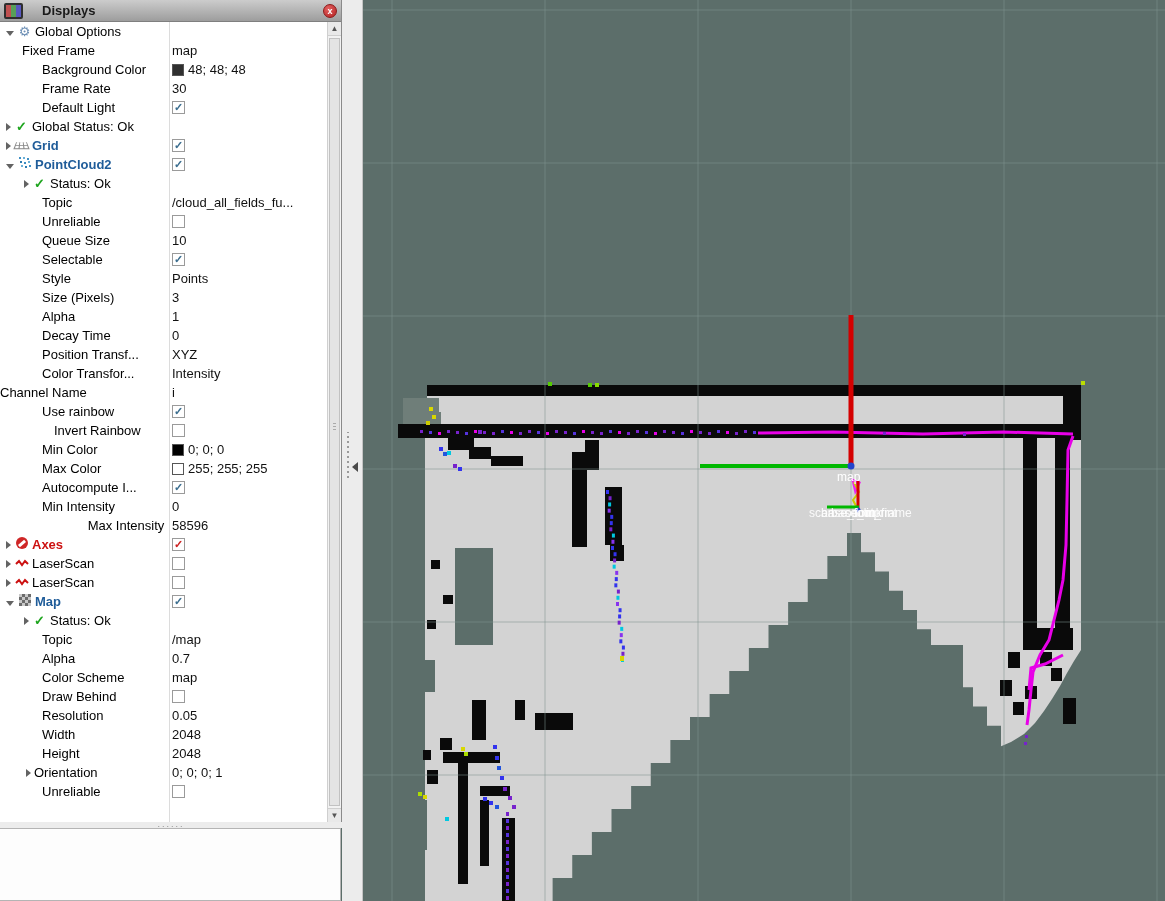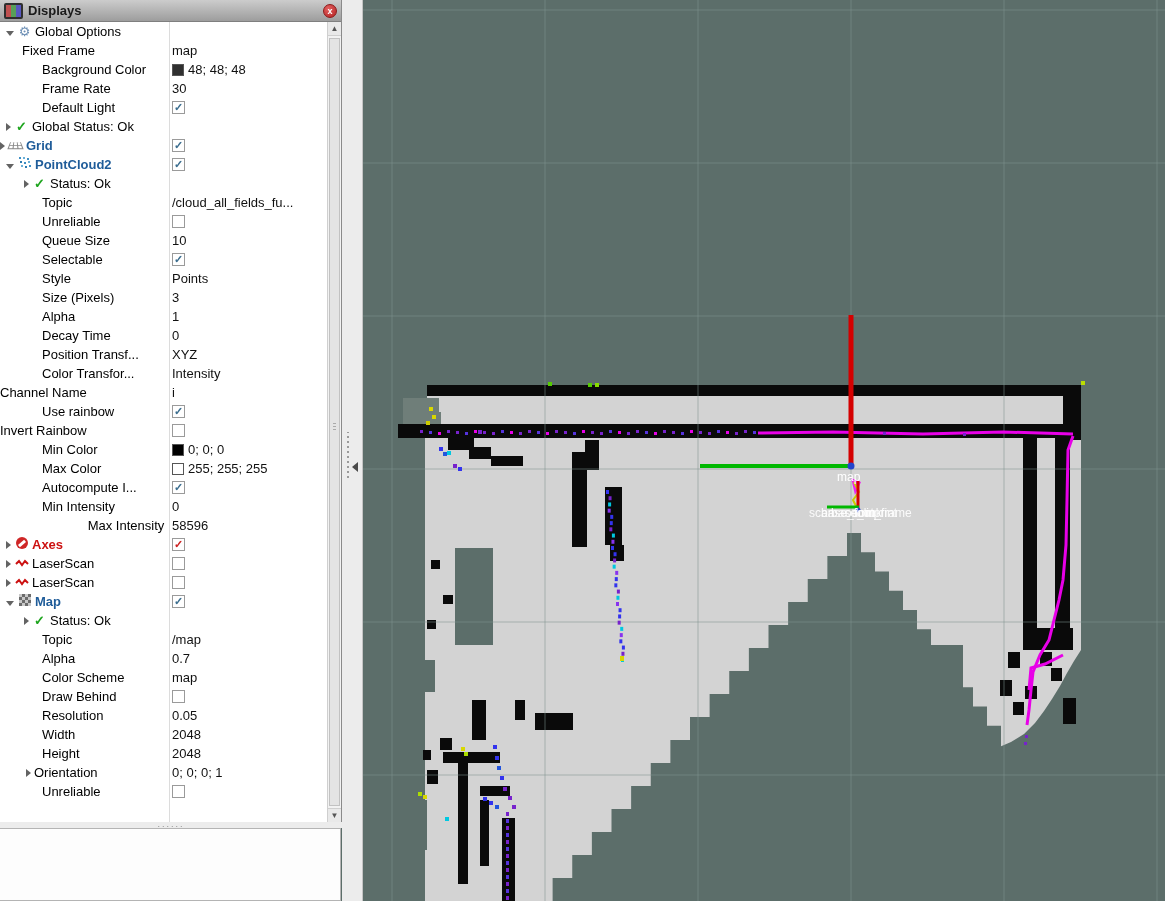--- a/index.html
+++ b/index.html
@@ -3,21 +3,21 @@
 <meta charset="utf-8">
 <style>
   html,body{margin:0;padding:0;}
   body{width:1165px;height:901px;position:relative;overflow:hidden;
        font-family:"Liberation Sans",sans-serif;background:#5c6e6a;font-size:13px;}
   
   #displays-panel{position:absolute;left:0;top:0;width:342px;height:822px;background:#fff;
                   border-right:1px solid #8a8a8a;box-sizing:border-box;}
   #title-bar{height:22px;background:linear-gradient(#cccccc,#9d9d9d);border-bottom:1px solid #7f7f7f;
              display:flex;align-items:center;padding:0 4px;box-sizing:border-box;}
-  #title-bar .ttl{font-weight:bold;color:#1a1a1a;margin-left:5px;flex:1;font-size:13px;}
+  #title-bar .ttl{font-weight:bold;color:#1a1a1a;margin-left:19px;flex:1;font-size:13px;}
   .monitor-icon{width:15px;height:12px;border:2px solid #2e2e2e;border-radius:2px;display:inline-block;
                 background:linear-gradient(90deg,#c05050 0 33%,#58a058 33% 66%,#5858c0 66%);}
   .close-btn{width:14px;height:14px;border-radius:50%;background:radial-gradient(circle at 35% 30%,#e26060,#b42222);
              border:1px solid #8c1a1a;color:#fff;font-size:9px;font-weight:bold;line-height:13px;
              text-align:center;box-sizing:border-box;}
   #tree{position:absolute;top:22px;left:0;right:14px;bottom:0;background:#fff;overflow:hidden;}
   #col-sep{position:absolute;top:22px;bottom:0;left:169px;width:1px;background:#dcdcdc;}
   .trow{height:19px;display:flex;align-items:center;position:relative;}
   .tname{position:absolute;left:0;width:168px;height:19px;line-height:19px;overflow:hidden;white-space:nowrap;}
   .tval{position:absolute;left:172px;right:0;height:19px;line-height:19px;display:flex;align-items:center;
@@ -103,21 +103,21 @@
         <div class="tname" style="padding-left: 42px;"><span>Default Light</span></div>
         <div class="tval">
           <span class="cb">✓</span>
         </div>
       </div>
       <div class="trow">
         <div class="tname" style="padding-left: 6px;"><span class="arrow c"></span><span class="ic ic-check">✓</span><span>Global Status: Ok</span></div>
         <div class="tval"></div>
       </div>
       <div class="trow">
-        <div class="tname" style=""><span class="arrow c"></span><span class="ic"><span class="ic-grid"></span></span><span class="name-blue">Grid</span></div>
+        <div class="tname" style="padding-left: 6px;"><span class="arrow c"></span><span class="ic"><span class="ic-grid"></span></span><span class="name-blue">Grid</span></div>
         <div class="tval">
           <span class="cb">✓</span>
         </div>
       </div>
       <div class="trow">
         <div class="tname" style="padding-left: 6px;"><span class="arrow e"></span><span class="ic"><span class="ic-pc"><i></i></span></span><span class="name-blue">PointCloud2</span></div>
         <div class="tval">
           <span class="cb">✓</span>
         </div>
       </div>
@@ -173,21 +173,21 @@
         <div class="tname" style=""><span>Channel Name</span></div>
         <div class="tval">i</div>
       </div>
       <div class="trow">
         <div class="tname" style="padding-left: 42px;"><span>Use rainbow</span></div>
         <div class="tval">
           <span class="cb">✓</span>
         </div>
       </div>
       <div class="trow">
-        <div class="tname" style=""><span>Invert Rainbow</span></div>
+        <div class="tname" style="padding-left: 42px; margin-left: 12px;"><span>Invert Rainbow</span></div>
         <div class="tval">
           <span class="cb"></span>
         </div>
       </div>
       <div class="trow">
         <div class="tname" style="padding-left: 42px;"><span>Min Color</span></div>
         <div class="tval"><span class="swatch" style="background: rgb(0, 0, 0);"></span>0; 0; 0</div>
       </div>
       <div class="trow">
         <div class="tname" style="padding-left: 42px;"><span>Max Color</span></div>

